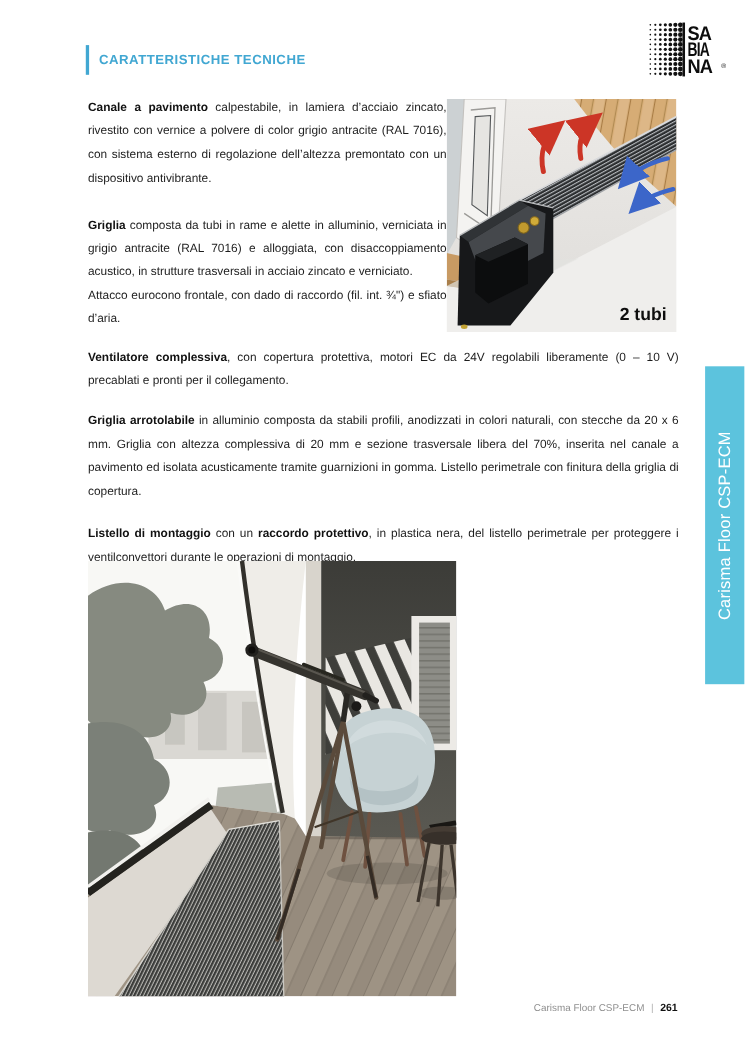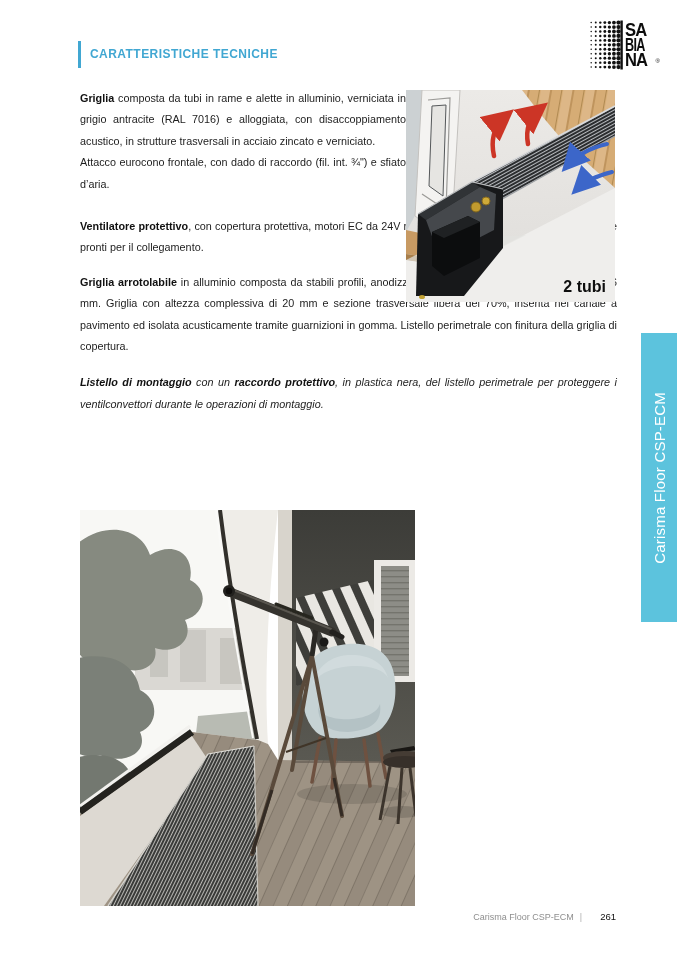--- a/index.html
+++ b/index.html
@@ -20,42 +20,42 @@
   .logo-text .row:nth-child(2){transform:scaleX(.70);}
   .logo-reg{position:absolute;right:-7px;bottom:1px;font-size:6px;font-weight:normal;letter-spacing:0;}
 
   
   .paragraphs{position:absolute;left:80px;top:88px;width:537px;}
   .para{font-size:10.8px;line-height:21.4px;text-align:justify;color:#1d1d1d;margin:0 0 18px 0;}
   .para.narrow{width:326px;}
   .para:nth-of-type(1){margin-bottom:21px;}
   .para:nth-of-type(2){margin-bottom:13px;}
   .para:nth-of-type(3){margin-bottom:15px;}
-  .para:nth-of-type(4){margin-bottom:33px;font-style:italic;}
+  .para:nth-of-type(4){margin-bottom:17px;}
   .para .b{font-weight:bold;color:#111;}
 
   
   .product-image{position:absolute;left:406px;top:90px;width:209px;height:212px;overflow:hidden;}
   .product-image svg{display:block;}
   .product-caption{position:absolute;right:9px;bottom:6px;font-size:16px;font-weight:bold;color:#0e0e0e;}
 
   
   .photo{position:absolute;left:80px;top:510px;width:335px;height:396px;overflow:hidden;}
   .photo svg{display:block;}
 
   
   .side-tab{position:absolute;right:0;top:333px;width:36px;height:289px;background:#5cc3dd;
             display:flex;align-items:center;justify-content:center;}
   .side-tab .tab-label{writing-mode:vertical-rl;transform:rotate(180deg);white-space:nowrap;
             color:#ffffff;font-size:15px;letter-spacing:.2px;}
 
   
   .footer{position:absolute;left:0;top:911px;width:616px;text-align:right;font-size:9px;color:#8f8f8f;}
   .footer .sep{margin:0 6px;color:#b0b0b0;}
-  .footer .pagenum{font-size:9.5px;font-weight:normal;color:#111;margin-left:12px;}
+  .footer .pagenum{font-size:9.5px;font-weight:bold;color:#111;}
 </style>
 </head>
 <body>
 
 <div class="page">
 
   <div class="accent-bar"></div>
   <div class="header-title">CARATTERISTICHE TECNICHE</div>
 
   <div class="logo">
@@ -141,22 +141,23 @@
       </svg>
     <div class="logo-text">
       <div class="row">SA</div>
       <div class="row">BIA</div>
       <div class="row">NA</div>
       <span class="logo-reg">®</span>
     </div>
   </div>
 
   <div class="paragraphs">
+      <p class="para narrow"><span class="b">Canale a pavimento</span><span> calpestabile, in lamiera d’acciaio zincato, rivestito con vernice a polvere di color grigio antracite (RAL 7016), con sistema esterno di regolazione dell’altezza premontato con un dispositivo antivibrante.</span></p>
       <p class="para narrow"><span class="b">Griglia</span><span> composta da tubi in rame e alette in alluminio, verniciata in grigio antracite (RAL 7016) e alloggiata, con disaccoppiamento acustico, in strutture trasversali in acciaio zincato e verniciato.</span><br><span>Attacco eurocono frontale, con dado di raccordo (fil. int. ¾") e sfiato d’aria.</span></p>
-      <p class="para full"><span class="b">Ventilatore protettivo</span><span>, con copertura protettiva, motori EC da 24V regolabili liberamente (0 – 10 V) precablati e pronti per il collegamento.</span></p>
+      <p class="para full"><span class="b">Ventilatore complessiva</span><span>, con copertura protettiva, motori EC da 24V regolabili liberamente (0 – 10 V) precablati e pronti per il collegamento.</span></p>
       <p class="para full"><span class="b">Griglia arrotolabile</span><span> in alluminio composta da stabili profili, anodizzati in colori naturali, con stecche da 20 x 6 mm. Griglia con altezza complessiva di 20 mm e sezione trasversale libera del 70%, inserita nel canale a pavimento ed isolata acusticamente tramite guarnizioni in gomma. Listello perimetrale con finitura della griglia di copertura.</span></p>
       <p class="para full"><span class="b">Listello di montaggio</span><span> con un </span><span class="b">raccordo protettivo</span><span>, in plastica nera, del listello perimetrale per proteggere i ventilconvettori durante le operazioni di montaggio.</span></p>
     </div>
 
   <div class="product-image">
     <svg viewBox="0 0 209 212" width="209" height="212" xmlns="http://www.w3.org/2000/svg">
       <defs>
         <linearGradient id="wallG" x1="0" y1="0" x2="0" y2="1">
           <stop offset="0" stop-color="#eceae7"></stop>
             <stop offset="1" stop-color="#dedcd9"></stop>

